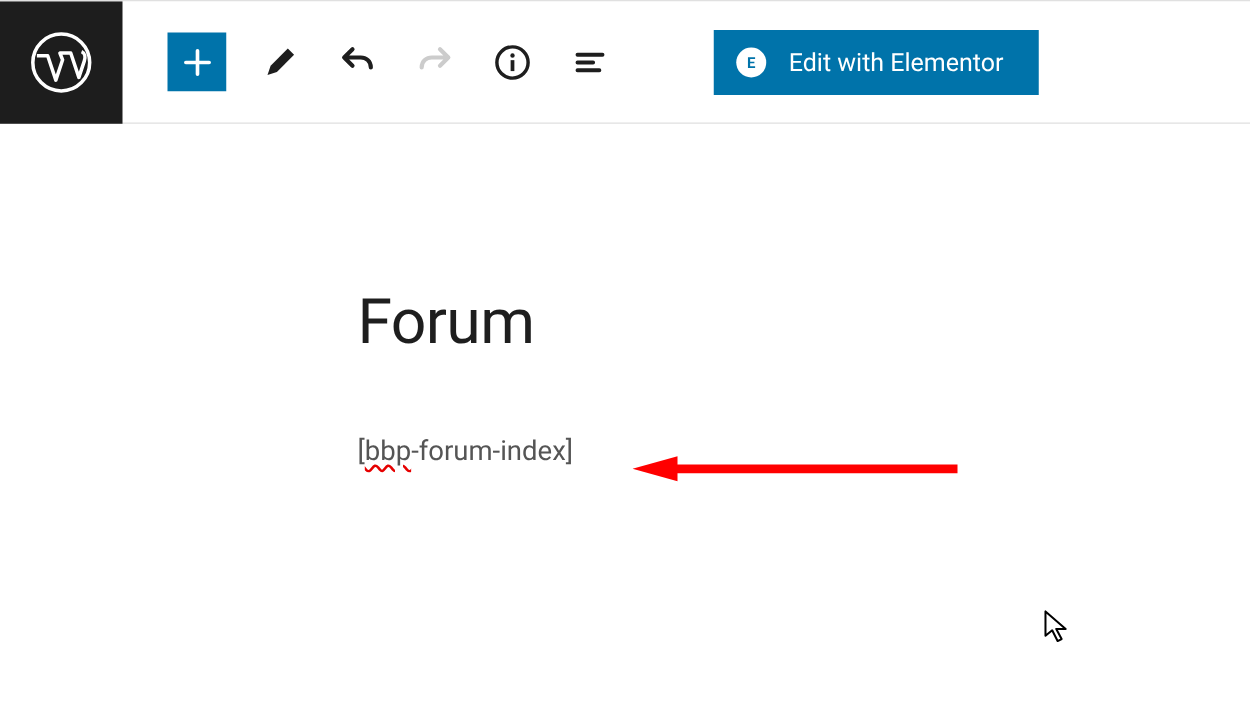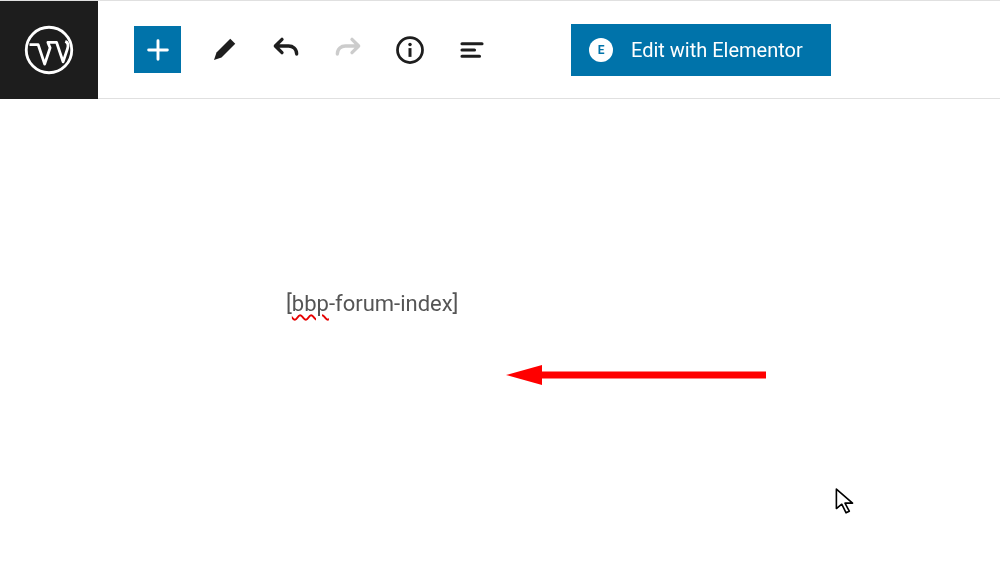--- a/index.html
+++ b/index.html
@@ -165,20 +165,21 @@
 
   <div class="elementor-btn">
     <div class="elementor-badge">
       <span class="elementor-badge-inner">E</span>
     </div>
     <span class="elementor-text">Edit with Elementor</span>
   </div>
 </div>
 
 <div class="editor-area">
+  <h1 class="page-title">Forum</h1>
   <p class="shortcode-block"><span>[</span><span class="spell-marker">bbp</span><span>-forum-index]</span></p>
 </div>
 
 <svg class="arrow-annotation" width="270" height="24" viewBox="0 0 270 24">
   <line x1="260" y1="12" x2="28" y2="12" stroke="#ff0000" stroke-width="7"></line>
   <polygon points="0,12 36,2 36,22" fill="#ff0000"></polygon>
 </svg>
 
 <svg class="cursor-annotation" width="22" height="28" viewBox="0 0 20 26">
   <path d="M2 2 L2 20 L7 16 L11 24 L14 22.5 L10 15 L17 15 Z" fill="#fff" stroke="#000" stroke-width="1.5" stroke-linejoin="round"></path>

